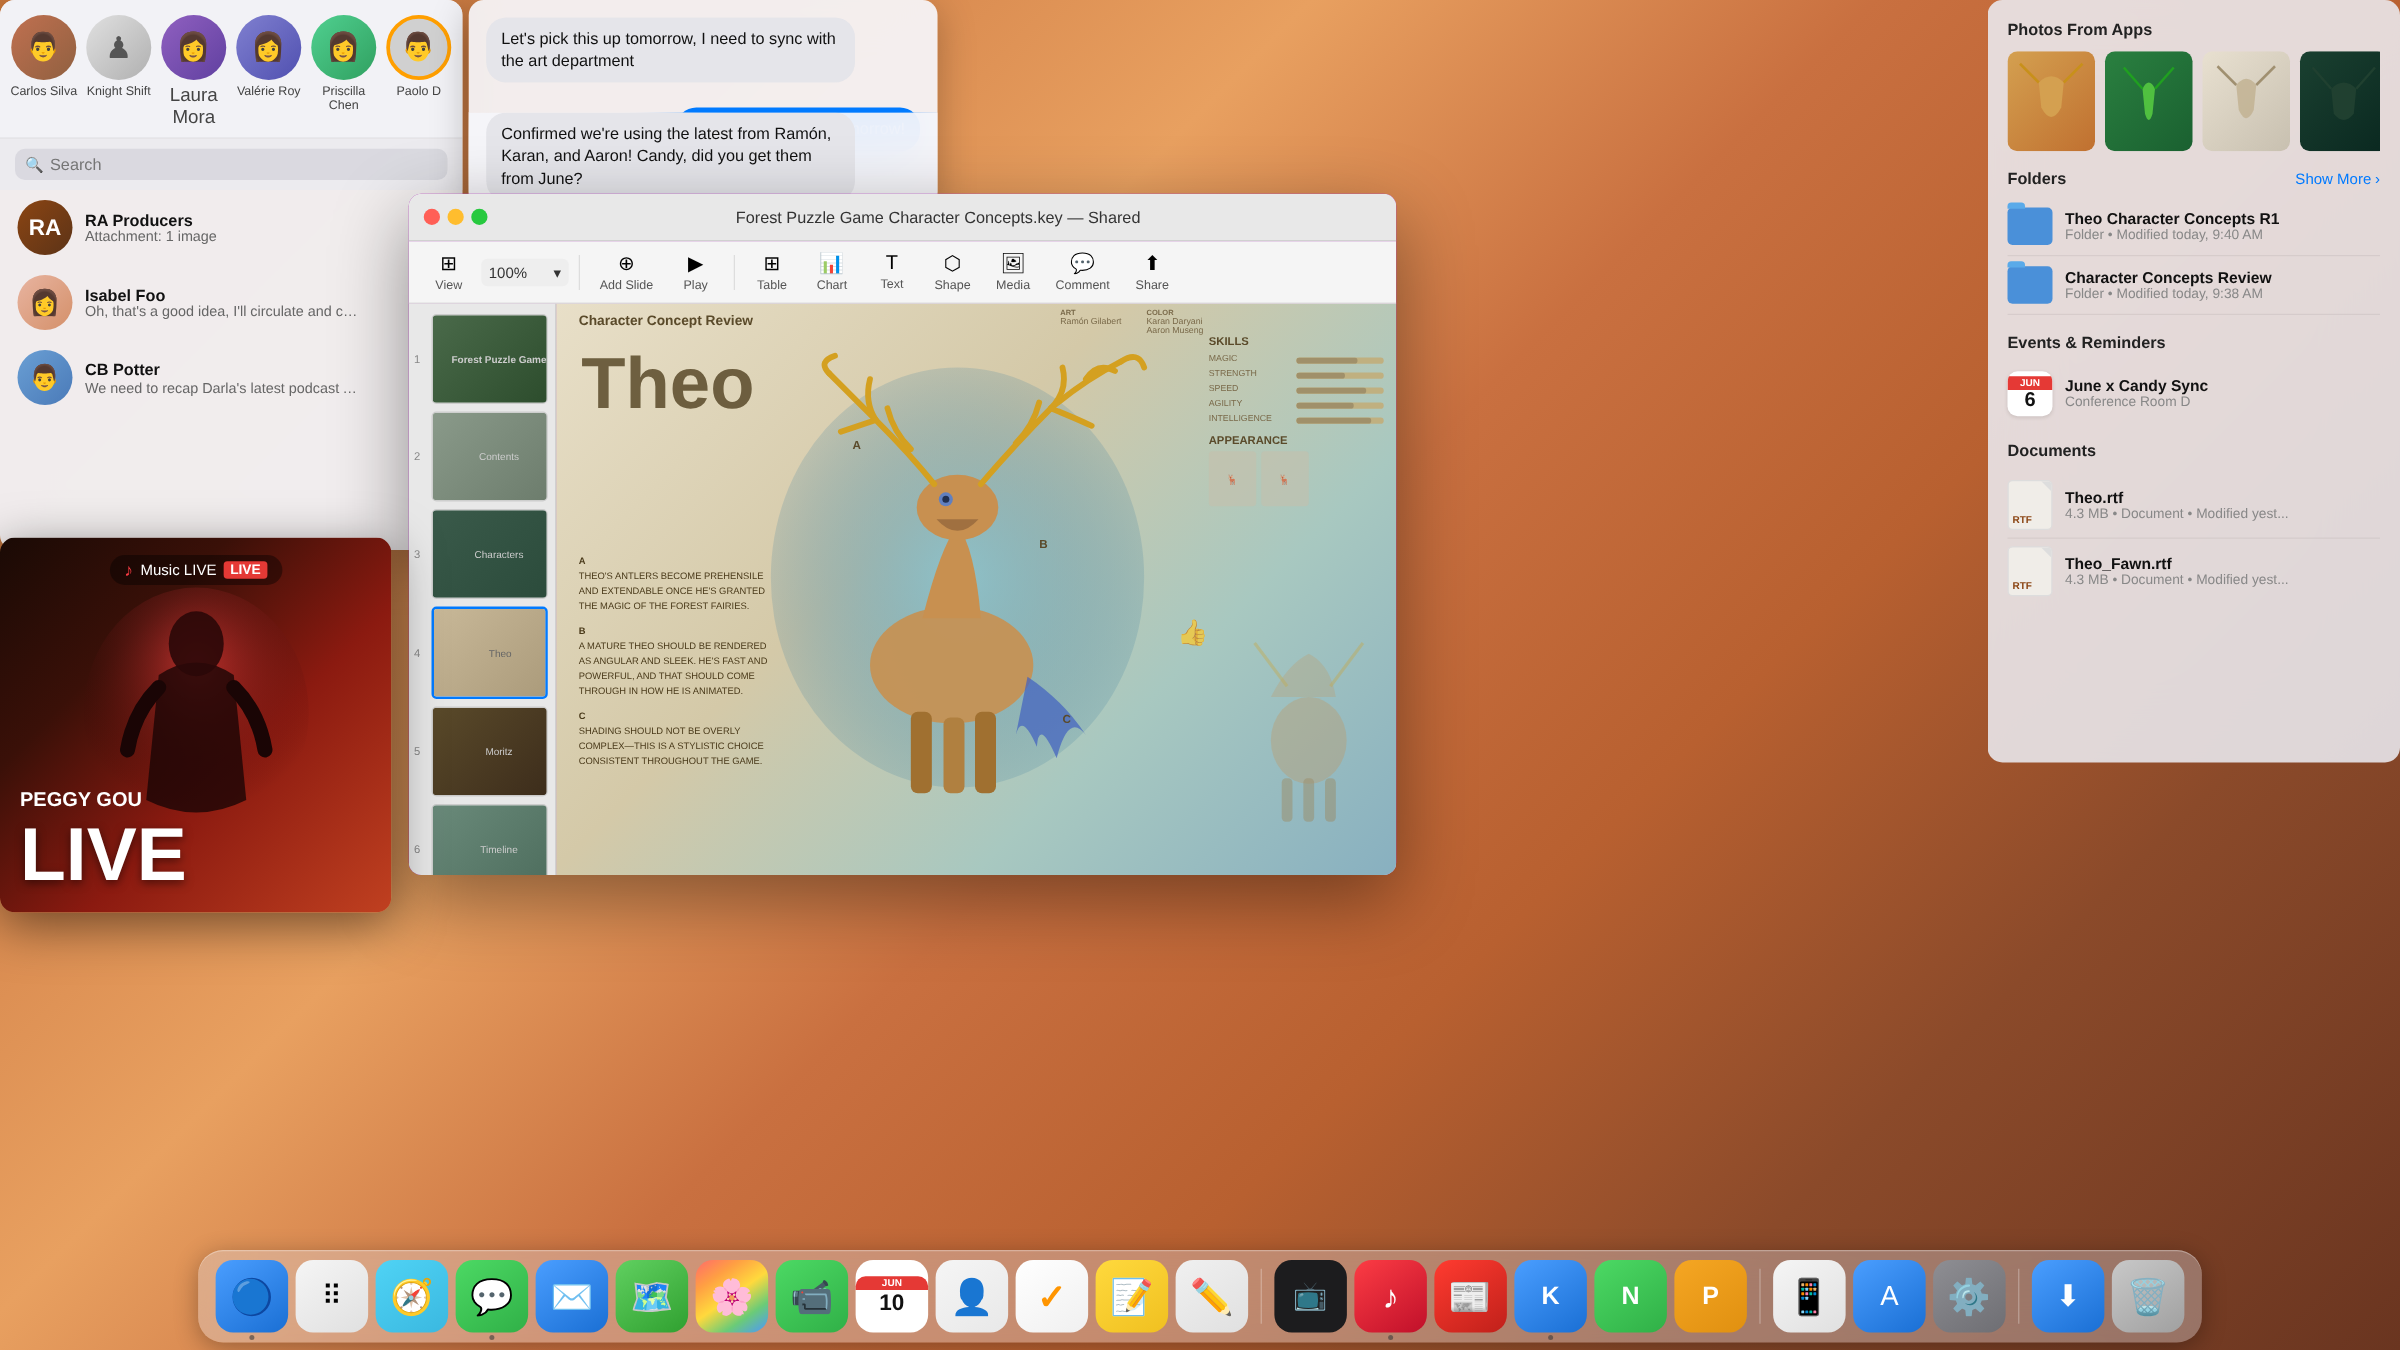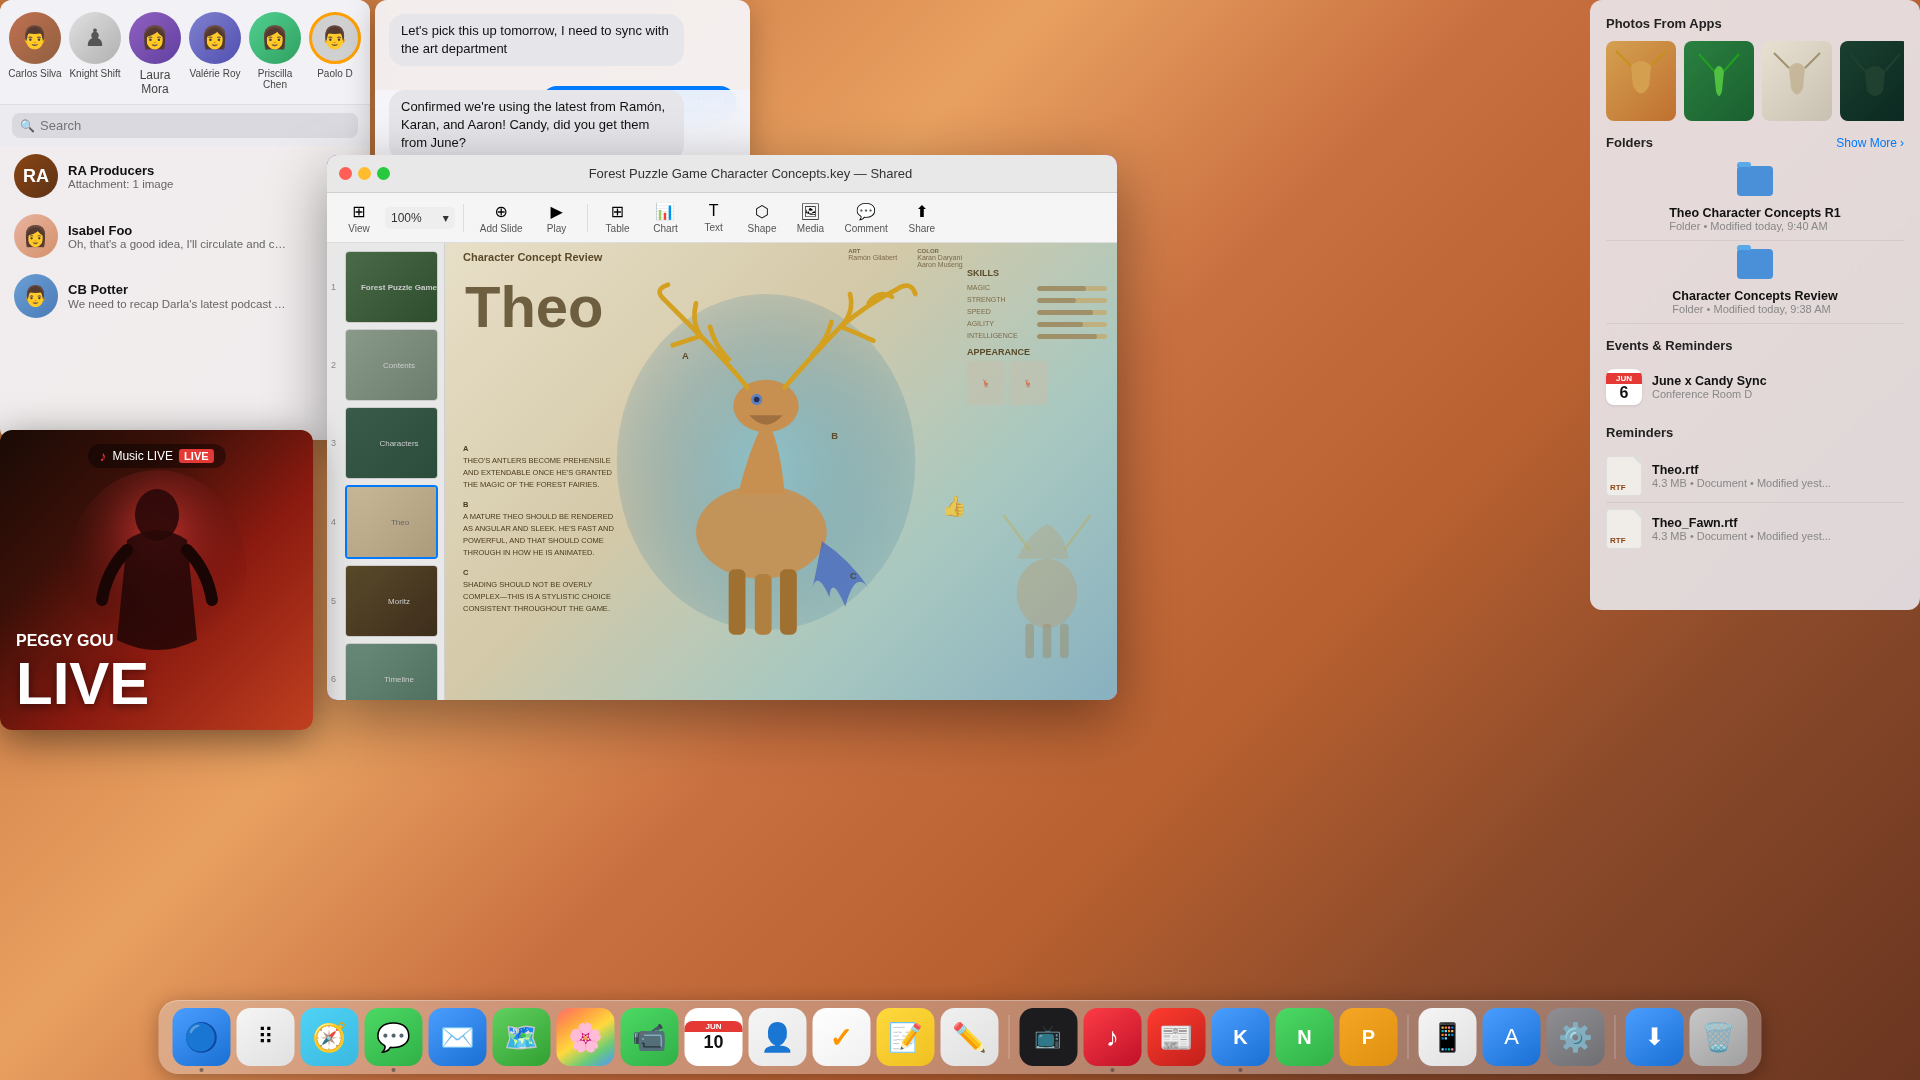--- a/index.html
+++ b/index.html
@@ -214,21 +214,20 @@
     }
     .photo-deer1 { background: linear-gradient(135deg, #d4a050, #c07030); }
     .photo-deer2 { background: linear-gradient(135deg, #2a8040, #1a6030); }
     .photo-deer3 { background: linear-gradient(135deg, #e8e0d0, #c8c0b0); }
     .photo-deer4 { background: linear-gradient(135deg, #1a4030, #0a2820); }
 
     .folder-item {
       display: flex; align-items: center; gap: 10px;
       padding: 8px 0; border-bottom: 1px solid rgba(0,0,0,0.06);
       cursor: pointer;
-      flex-direction: column;
     }
     .folder-item:last-child { border-bottom: none; }
     .folder-icon {
       width: 36px; height: 30px;
       background: #4a90d9;
       border-radius: 4px;
       position: relative;
       flex-shrink: 0;
     }
     .folder-icon::before {
@@ -462,21 +461,21 @@
     <div class="contact-circle">
       <div class="contact-circle-avatar" style="background:linear-gradient(135deg,#e0e0e0,#b0b0b0); border-radius:50%; display:flex;align-items:center;justify-content:center;">
         <span style="font-size:24px;color:#555;">♟</span>
       </div>
       <span style="font-size:10px;color:#444;text-align:center;">Knight Shift</span>
     </div>
     <div class="contact-circle">
       <div class="contact-circle-avatar" style="background:linear-gradient(135deg,#9060c0,#6040a0);">
         <span style="font-size:22px;">👩</span>
       </div>
-      <span style="font-size:12px;color:#444;text-align:center;">Laura Mora</span>
+      <span style="font-size:15px;color:#444;text-align:center;">Laura Mora</span>
     </div>
     <div class="contact-circle">
       <div class="contact-circle-avatar" style="background:linear-gradient(135deg,#8080d0,#5050b0);">
         <span style="font-size:22px;">👩</span>
       </div>
       <span style="font-size:10px;color:#444;text-align:center;">Valérie Roy</span>
     </div>
     <div class="contact-circle">
       <div class="contact-circle-avatar" style="background:linear-gradient(135deg,#50d090,#30a060);">
         <span style="font-size:22px;">👩</span>
@@ -863,21 +862,21 @@
     <div class="event-cal">
       <div class="event-cal-month">JUN</div>
       <div class="event-cal-day">6</div>
     </div>
     <div class="event-info">
       <div class="event-name">June x Candy Sync</div>
       <div class="event-loc">Conference Room D</div>
     </div>
   </div>
 
-  <div class="notif-section-title">Reminders</div>
+  <div class="notif-section-title">Documents</div>
   <div class="doc-item">
     <div class="doc-icon">
       <span style="font-size:8px;color:#8B4513;position:absolute;bottom:3px;left:3px;">RTF</span>
     </div>
     <div class="doc-info">
       <div class="doc-name">Theo.rtf</div>
       <div class="doc-meta">4.3 MB • Document • Modified yest...</div>
     </div>
   </div>
   <div class="doc-item">

